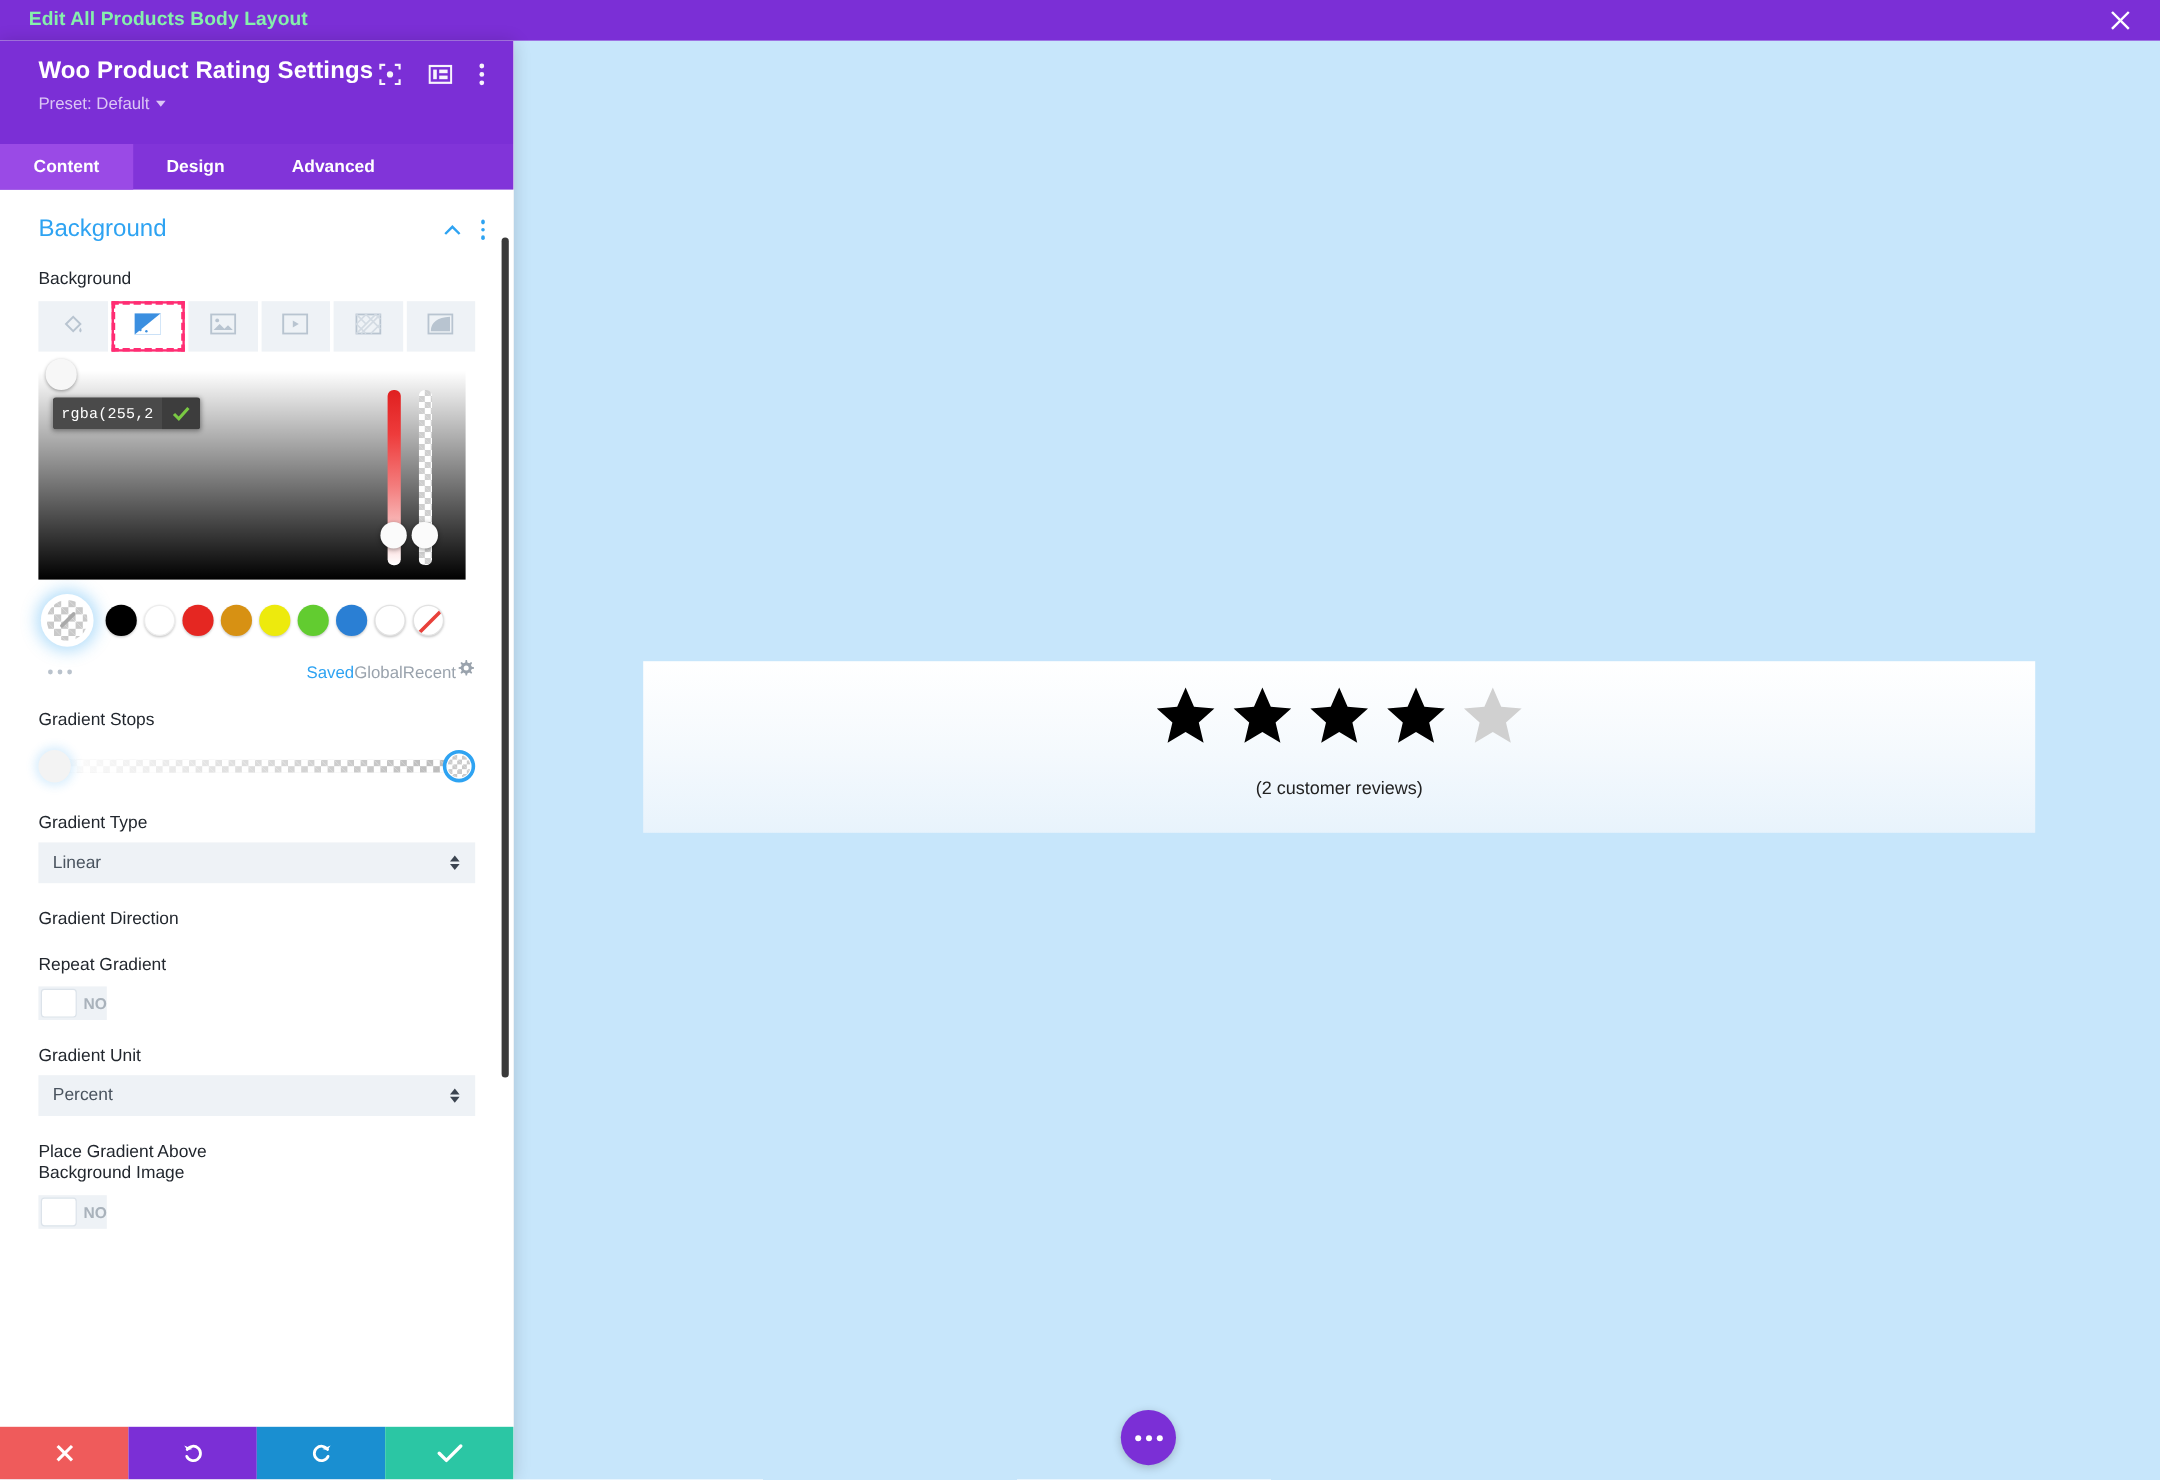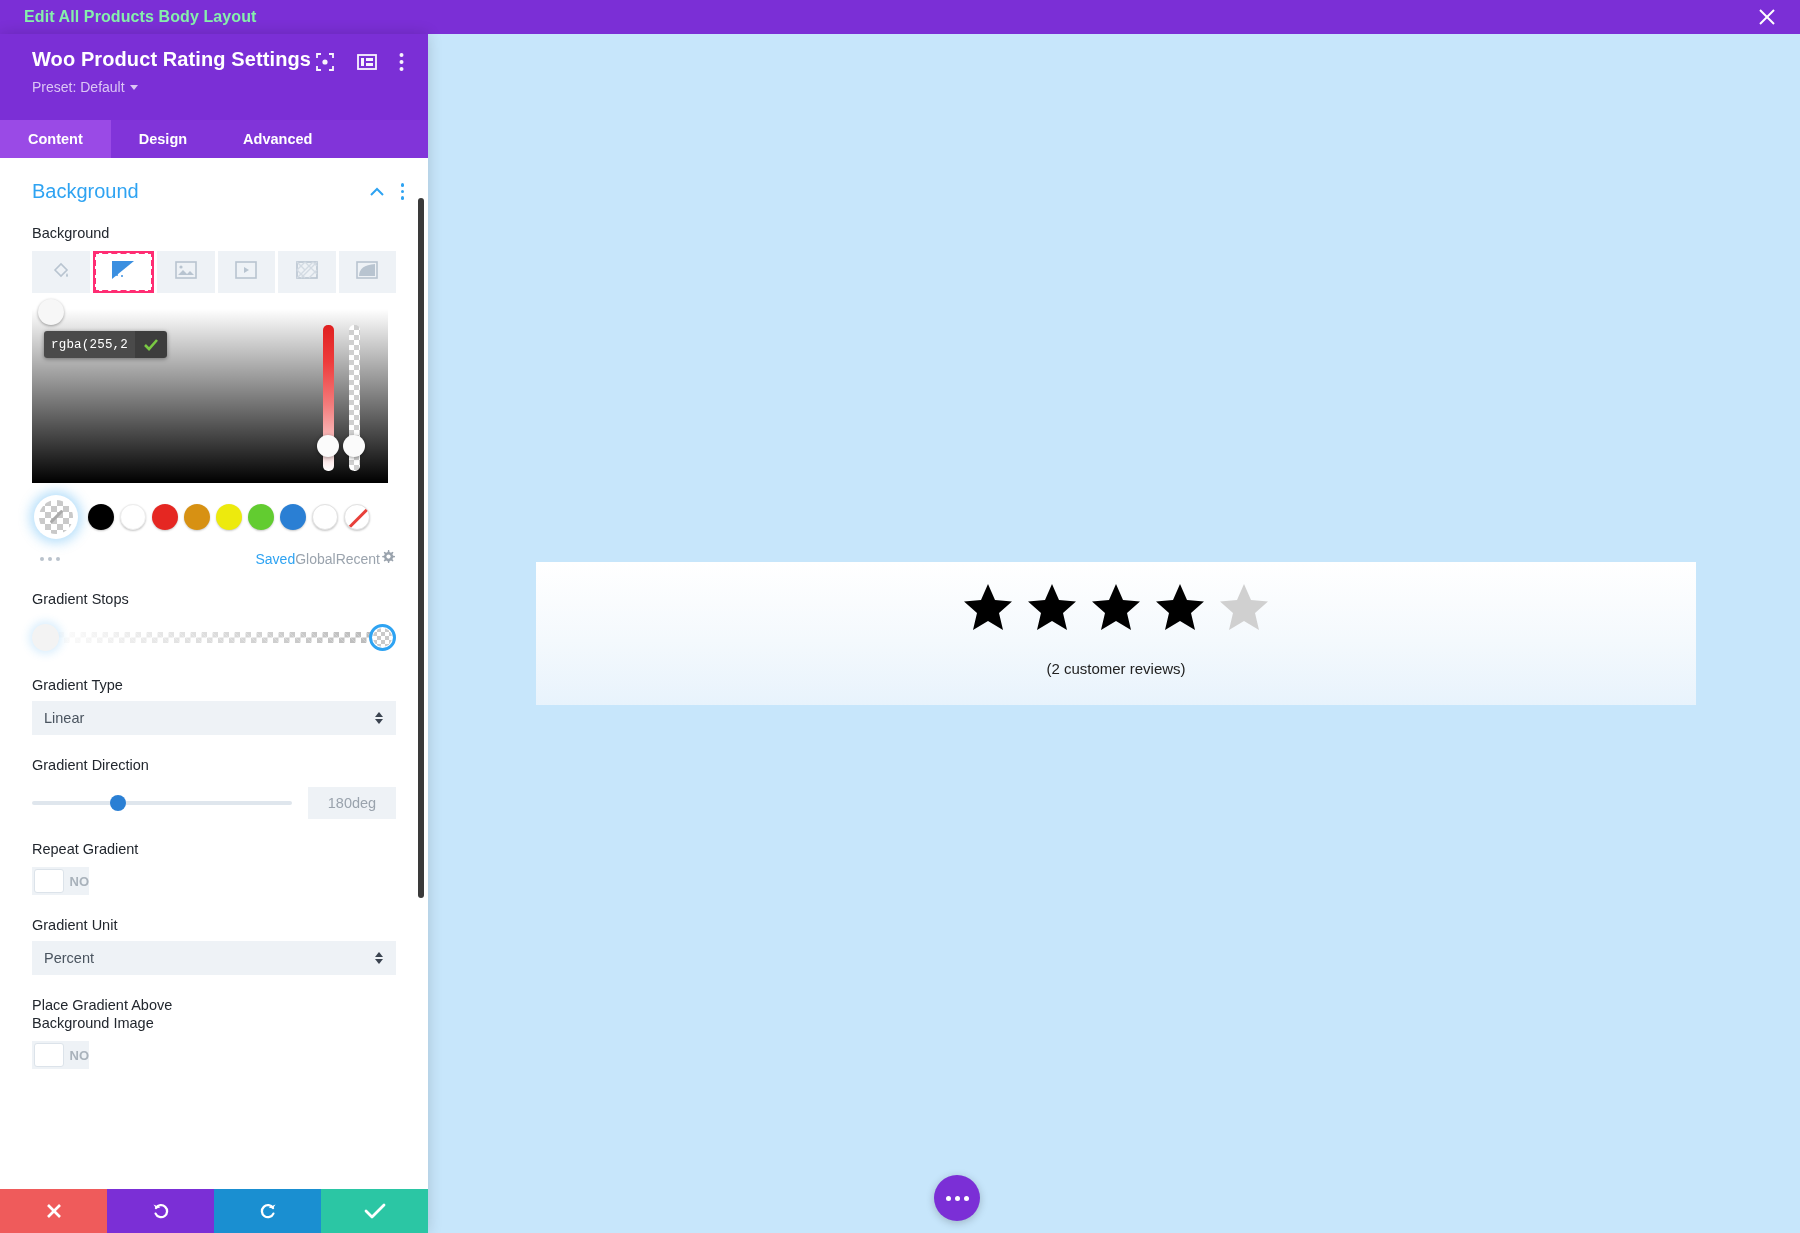--- a/index.html
+++ b/index.html
@@ -27,21 +27,21 @@
   }
   .topbar-close svg { display: block; }
 
   
   .canvas {
     position: absolute; left: 428px; top: 34px;
     width: 1372px; height: 1199px;
     background: #c7e6fb;
   }
   .preview-card {
-    position: absolute; left: 108px; top: 528px;
+    position: absolute; left: 108px; top: 517px;
     width: 1160px; height: 143px;
     background: linear-gradient(180deg, #ffffff 0%, #f4f9fd 55%, #e8f3fc 100%);
   }
   .stars-row {
     position: absolute; left: 0; right: 0; top: 20px;
     display: flex; justify-content: center; align-items: center; gap: 12px;
   }
   .star { display: block; }
   .review-count {
     position: absolute; left: 0; right: 0; top: 98px;
@@ -549,26 +549,20 @@
       <div class="field-label">Gradient Type</div>
       <div class="select">
         <span>Linear</span>
         <span class="spin">
             <span class="up"></span>
             <span class="dn"></span>
           </span>
       </div>
 
       <div class="field-label">Gradient Direction</div>
-      <div class="range-row">
-        <div class="range-track">
-          <div class="range-knob"></div>
-        </div>
-        <div class="range-input">180deg</div>
-      </div>
 
       <div class="field-label">Repeat Gradient</div>
       <div class="toggle">
         <div class="toggle-knob"></div>
         <div class="toggle-label">NO</div>
       </div>
 
       <div class="field-label">Gradient Unit</div>
       <div class="select">
         <span>Percent</span>

